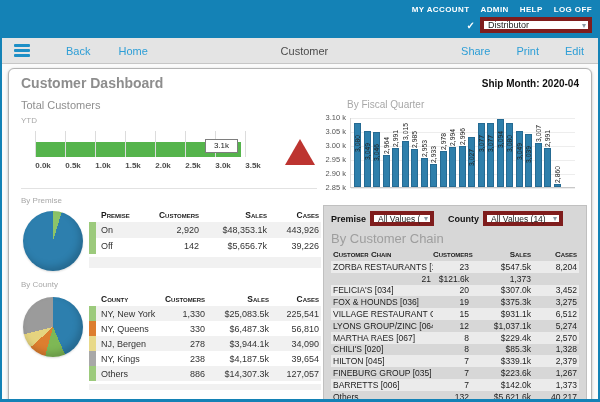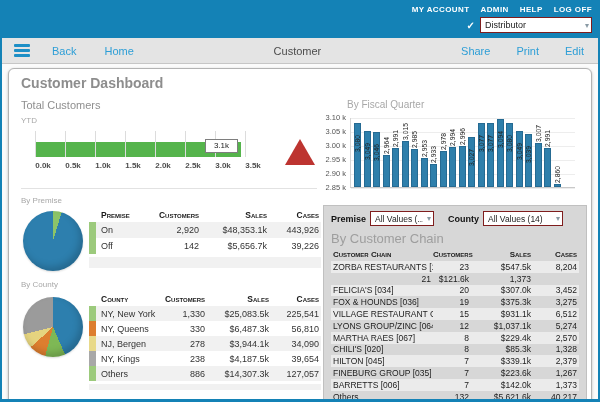--- a/index.html
+++ b/index.html
@@ -5,30 +5,30 @@
   * { margin:0; padding:0; box-sizing:border-box; }
   html,body { width:600px; height:402px; font-family:"Liberation Sans", sans-serif; background:#fff; }
   .frame { width:600px; height:402px; border:2px solid #1482b6; border-bottom-width:3px; display:flex; flex-direction:column; overflow:hidden; background:#fdfdfd; }
 
   
   .topbar { background:#1482b6; height:36px; flex:0 0 36px; display:flex; flex-direction:column; align-items:flex-end; padding:3px 6px 2px; }
   .toplinks { display:flex; gap:11px; }
   .toplink { color:#fff; font-size:8px; font-weight:bold; letter-spacing:.4px; cursor:pointer; text-transform:uppercase; }
   .distrow { display:flex; align-items:center; gap:5px; margin-top:3px; }
   .checkmark { color:#fff; font-size:10px; font-weight:bold; cursor:pointer; }
-  .select { background:#fff; border:1px solid #7f1d1d; height:16px; display:flex; align-items:center; font-size:9px; color:#222; padding:0 2px 0 4px; cursor:pointer; }
+  .select { background:#fff; border:4px solid #7f1d1d; height:16px; display:flex; align-items:center; font-size:9px; color:#222; padding:0 2px 0 4px; cursor:pointer; }
   .select .arrow { margin-left:auto; color:#8a9aa5; font-size:8px; padding-left:4px; }
   .select.dist { width:112px; }
 
   
   .navbar { background:#e4e4e4; border-bottom:1px solid #c6c6c6; height:26px; flex:0 0 26px; display:flex; align-items:center; }
   .hamburger { width:16px; margin-left:12px; cursor:pointer; }
   .hamburger span { display:block; height:2.5px; background:#1d8fc6; margin:2.5px 0; border-radius:1px; }
   .navlink { color:#2d9ed6; font-size:11px; cursor:pointer; }
-  .nav-back { margin-left:22px; } .nav-home { margin-left:28px; }
+  .nav-back { margin-left:36px; } .nav-home { margin-left:28px; }
   .nav-title { flex:1; text-align:center; color:#4c4c4c; font-size:11px; }
   .nav-right { display:flex; gap:26px; margin-right:14px; }
 
   
   .content { flex:1; padding:4px 6px 6px; display:flex; background:#fbfbfb; }
   .card { flex:1; background:#fff; border:1px solid #b3b3b3; border-radius:6px; box-shadow:0 1px 3px rgba(0,0,0,.25); padding:6px 2px 2px 12px; display:flex; flex-direction:column; overflow:hidden; }
   .card-head { display:flex; align-items:flex-start; flex:0 0 22px; padding-right:10px; }
   .page-title { font-size:14px; font-weight:bold; color:#8d8d8d; }
   .ship-month { margin-left:auto; font-size:10px; font-weight:bold; color:#111; padding-top:3px; }
   .main { flex:1; display:flex; min-height:0; }
@@ -126,20 +126,21 @@
       <span class="navlink">Share</span>
       <span class="navlink">Print</span>
       <span class="navlink">Edit</span>
     </span>
   </div>
 
   <div class="content">
     <div class="card">
       <div class="card-head">
         <span class="page-title">Customer Dashboard</span>
+        <span class="ship-month">Ship Month: 2020-04</span>
       </div>
 
       <div class="main">
 
         <div class="leftcol">
           <div class="sec-title" style="margin-top:2px;">Total Customers</div>
           <div class="sub-title" style="margin-top:5px;">YTD</div>
 
           <div class="gauge-wrap">
             <div class="gauge-plot">

